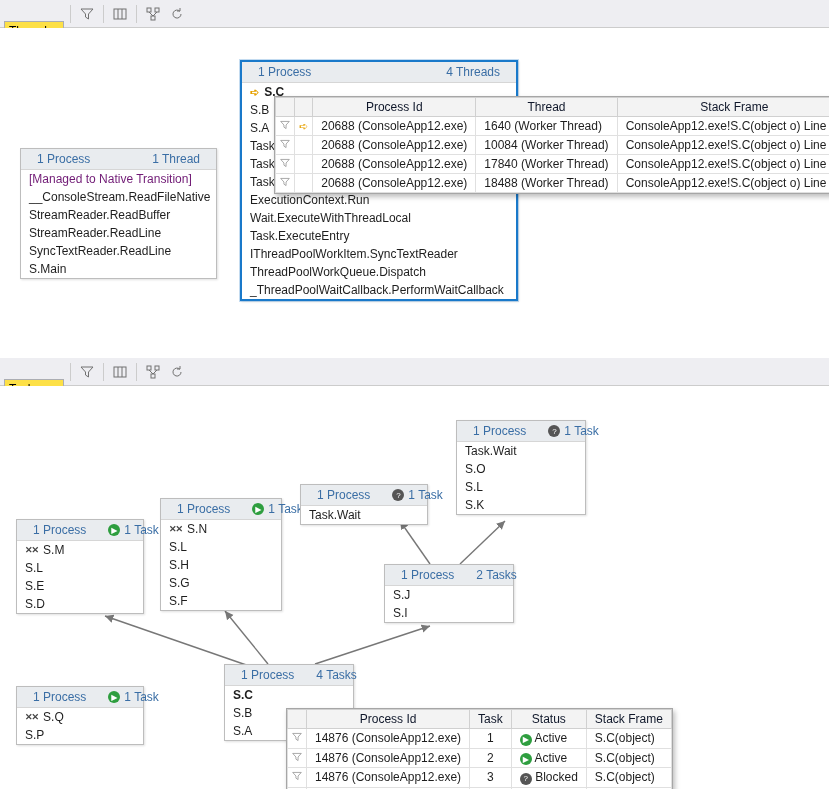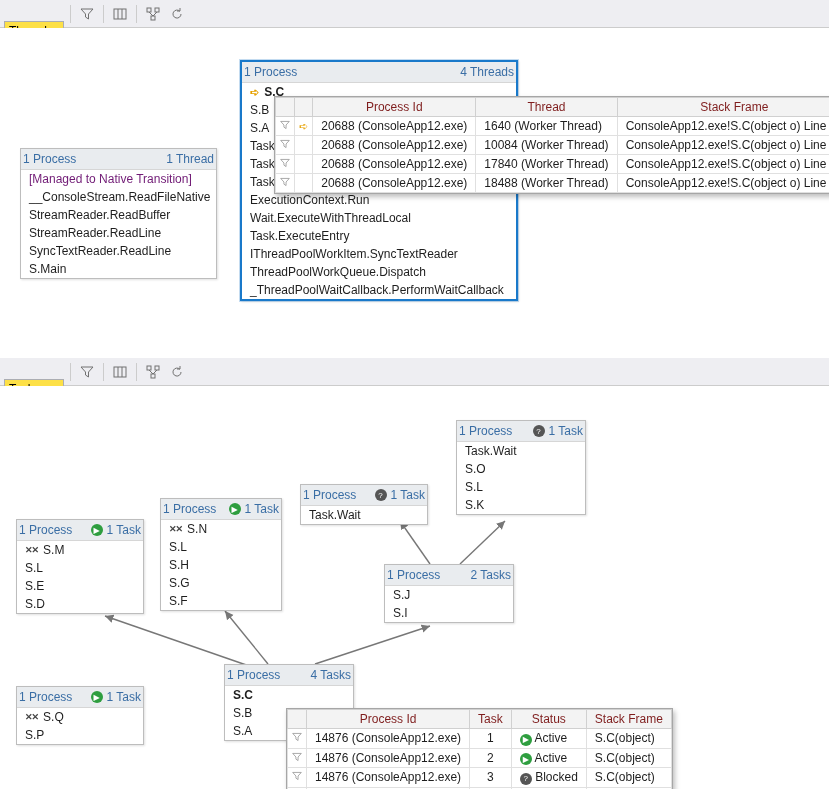--- a/index.html
+++ b/index.html
@@ -56,24 +56,24 @@
     box-shadow: 1px 1px 2px rgba(0,0,0,0.12);
     font-size: 12px;
   }
   .card.selected {
     border: 2px solid #1979ca;
     outline: 1px solid rgba(25,121,202,0.25);
   }
   .card-hdr {
     background: #e9ecef;
     color: #3a6ea5;
-    padding: 3px 2px;
+    padding: 3px 16px;
     display: flex;
     align-items: center;
-    gap: 6px;
+    gap: 22px;
     border-bottom: 1px solid #d6d6d6;
     font-size: 12px;
     white-space: nowrap;
   }
   .card-hdr .right { margin-left: auto; display: flex; align-items: center; gap: 4px; }
   .card-row {
     padding: 2px 8px;
     white-space: nowrap;
     display: flex;
     align-items: center;
@@ -98,21 +98,21 @@
     background: #fff;
     box-shadow: 2px 3px 5px rgba(0,0,0,0.25);
     font-size: 12px;
   }
   .popup table { border-collapse: collapse; }
   .popup th {
     background: #f3f3f3;
     border: 1px solid #d0d0d0;
     padding: 2px 8px;
     font-weight: 400;
-    color: #7f1d1d;
+    color: #0f172a;
     text-align: center;
   }
   .popup td {
     border: 1px solid #e0e0e0;
     padding: 2px 8px;
     white-space: nowrap;
   }
   .popup td.icon-cell { width: 18px; text-align: center; padding: 2px 4px; }
   .funnel-sm { display:inline-block; color:#777; font-size:10px; }
 

